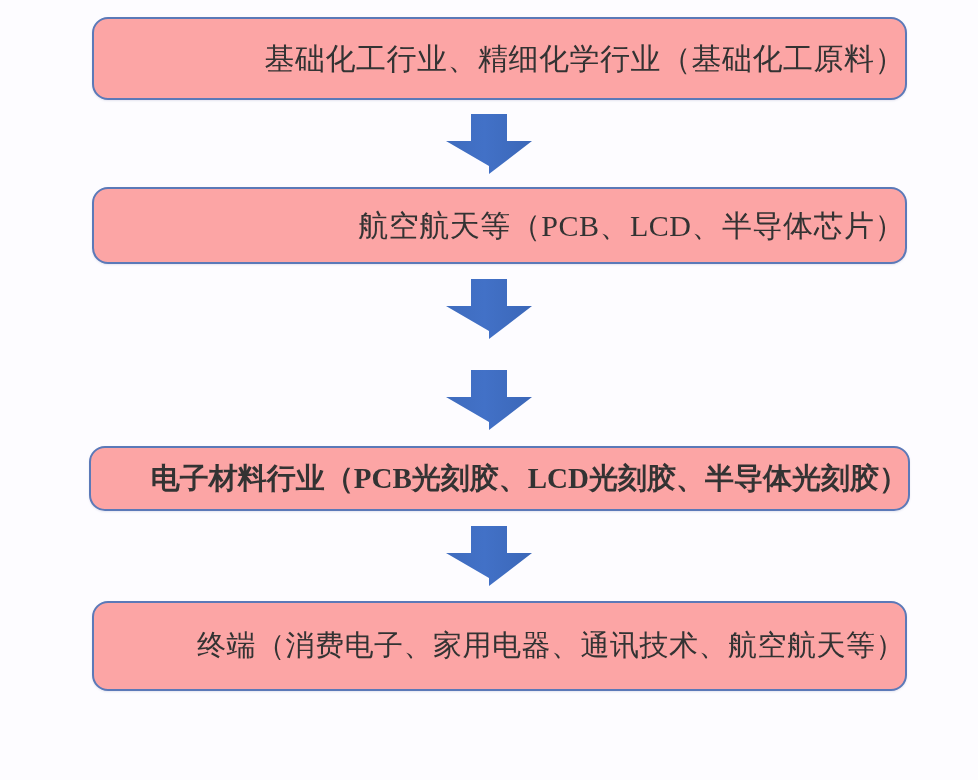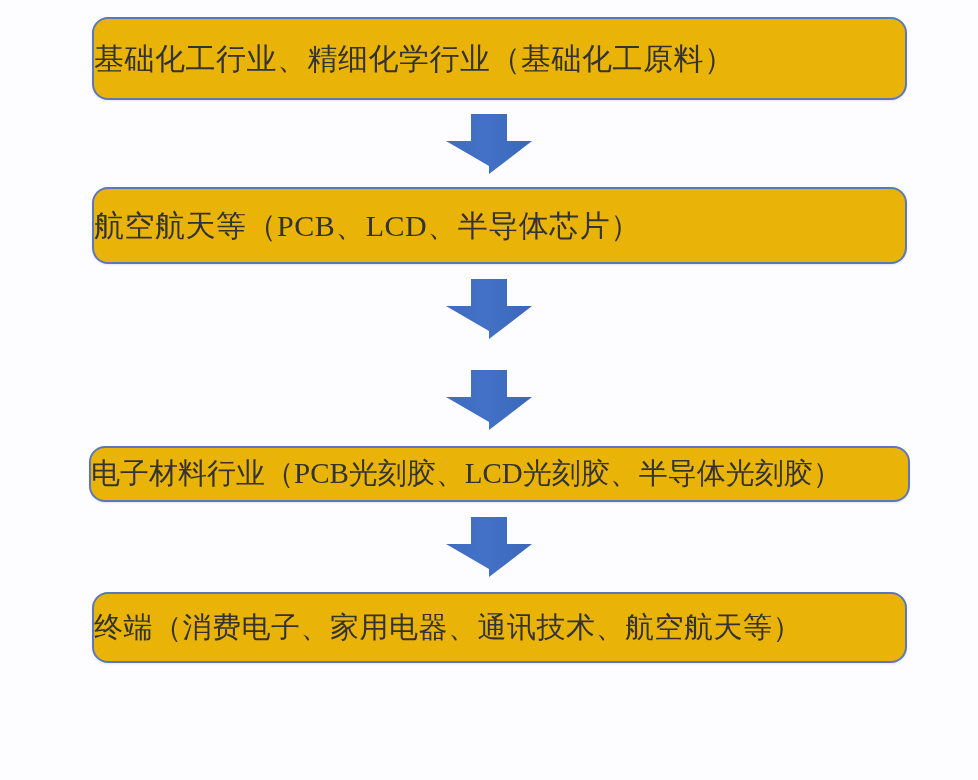--- a/index.html
+++ b/index.html
@@ -36,38 +36,39 @@
     box-sizing: border-box;
   }
 
   
   .node {
     box-sizing: border-box;
     width: 815px;
     height: 83px;
     border: 2px solid #5b79b8;
     border-radius: 16px;
-    background: #eab308;
+    background: #fca5a5;
     display: flex;
     align-items: center;
-    justify-content: flex-start;
+    justify-content: flex-end;
     box-shadow: 0 1px 2px rgba(120,130,170,0.18);
     flex: none;
     margin-left: 21px;
   }
   .node.wide {
     width: 821px;
-    height: 56px;
+    height: 65px;
+    font-weight: bold;
   }
   .node.step2,
   .node.step3 {
     height: 77px;
   }
   .node.step5 {
-    height: 71px;
+    height: 90px;
   }
 
   .node-label {
     color: #333333;
     font-size: 30px;
     line-height: 1.1;
     letter-spacing: 0.5px;
     white-space: nowrap;
     text-align: center;
     font-family: "Liberation Serif", "DejaVu Serif", serif;

